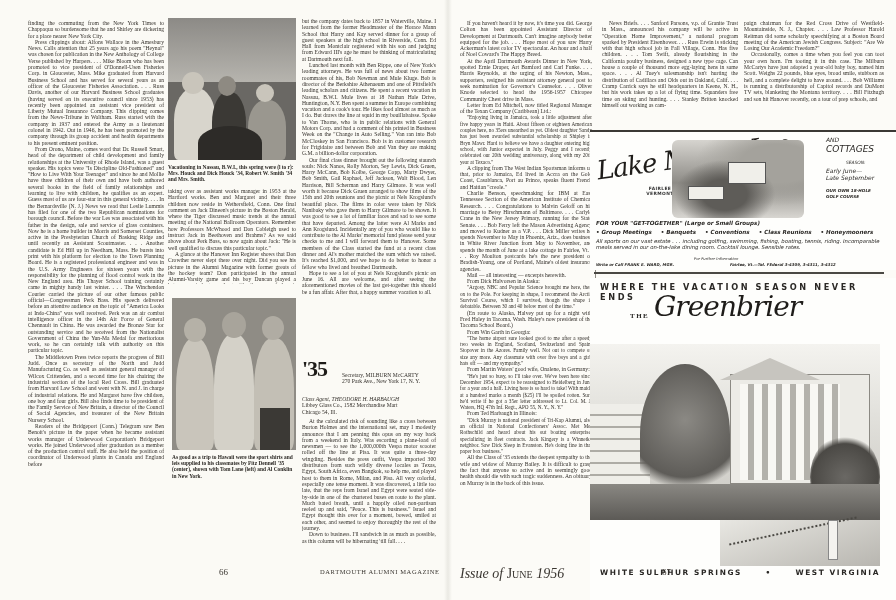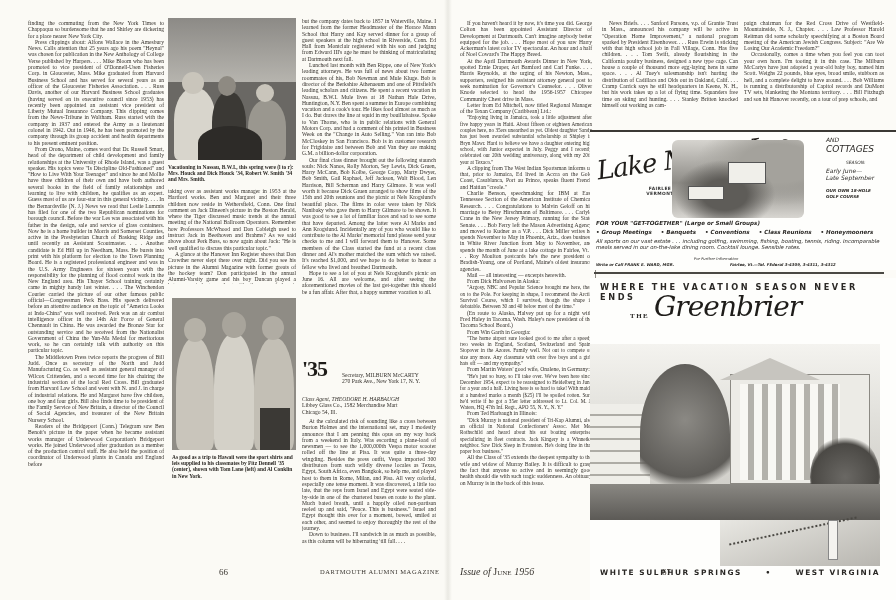--- a/index.html
+++ b/index.html
@@ -21,21 +21,21 @@
     background: linear-gradient(180deg, #8c8a86, #b6b4ae); }
   .photo .fig { position: absolute; border-radius: 45% 45% 10% 10%; background: #d8d5cc; }
   .photo .dark { background: #3b3935; }
   .photo .mid { background: #9a978f; }
   .photo .head { position: absolute; border-radius: 50%; background: #c9c5bb; }
 
   .caption { position: absolute; font-size: 5.4px; line-height: 6.2px; font-weight: bold; color: #2a2723; }
 
   .folio { position: absolute; font-size: 9px; color: #3a3631; }
   .running { position: absolute; font-size: 6.5px; letter-spacing: 0.6px; color: #3a3631; }
-  .issue { position: absolute; font-size: 10px; font-style: italic; color: #3a3631; }
+  .issue { position: absolute; font-size: 14px; font-style: italic; color: #3a3631; }
   .issue .sc { font-style: normal; font-variant: small-caps; }
 
   .classmark { position: absolute; font-size: 22px; font-weight: bold; color: #1e1c19; letter-spacing: -1px; }
   .secline { position: absolute; font-size: 5.6px; line-height: 6.4px; color: #332f2a; }
 
   .rule-box { position: absolute; border-left: 1px solid #8d8a83; }
 
   
   .ad { position: absolute; background: #fefefc; }
   .ad-lakemorey { left: 590px; top: 130px; width: 308px; height: 140px;

